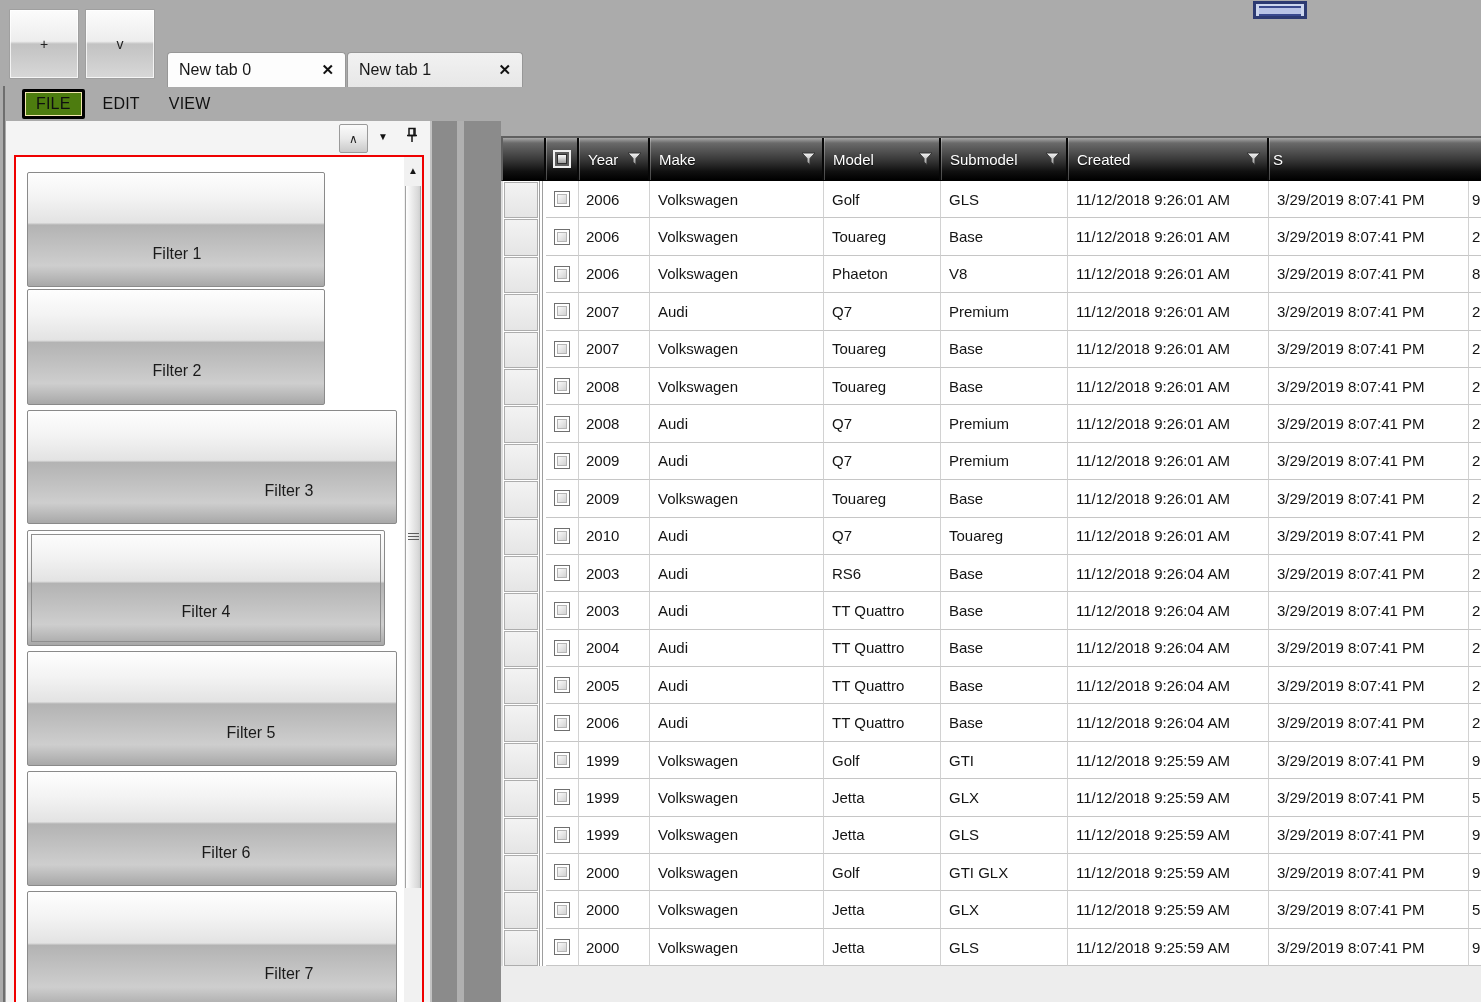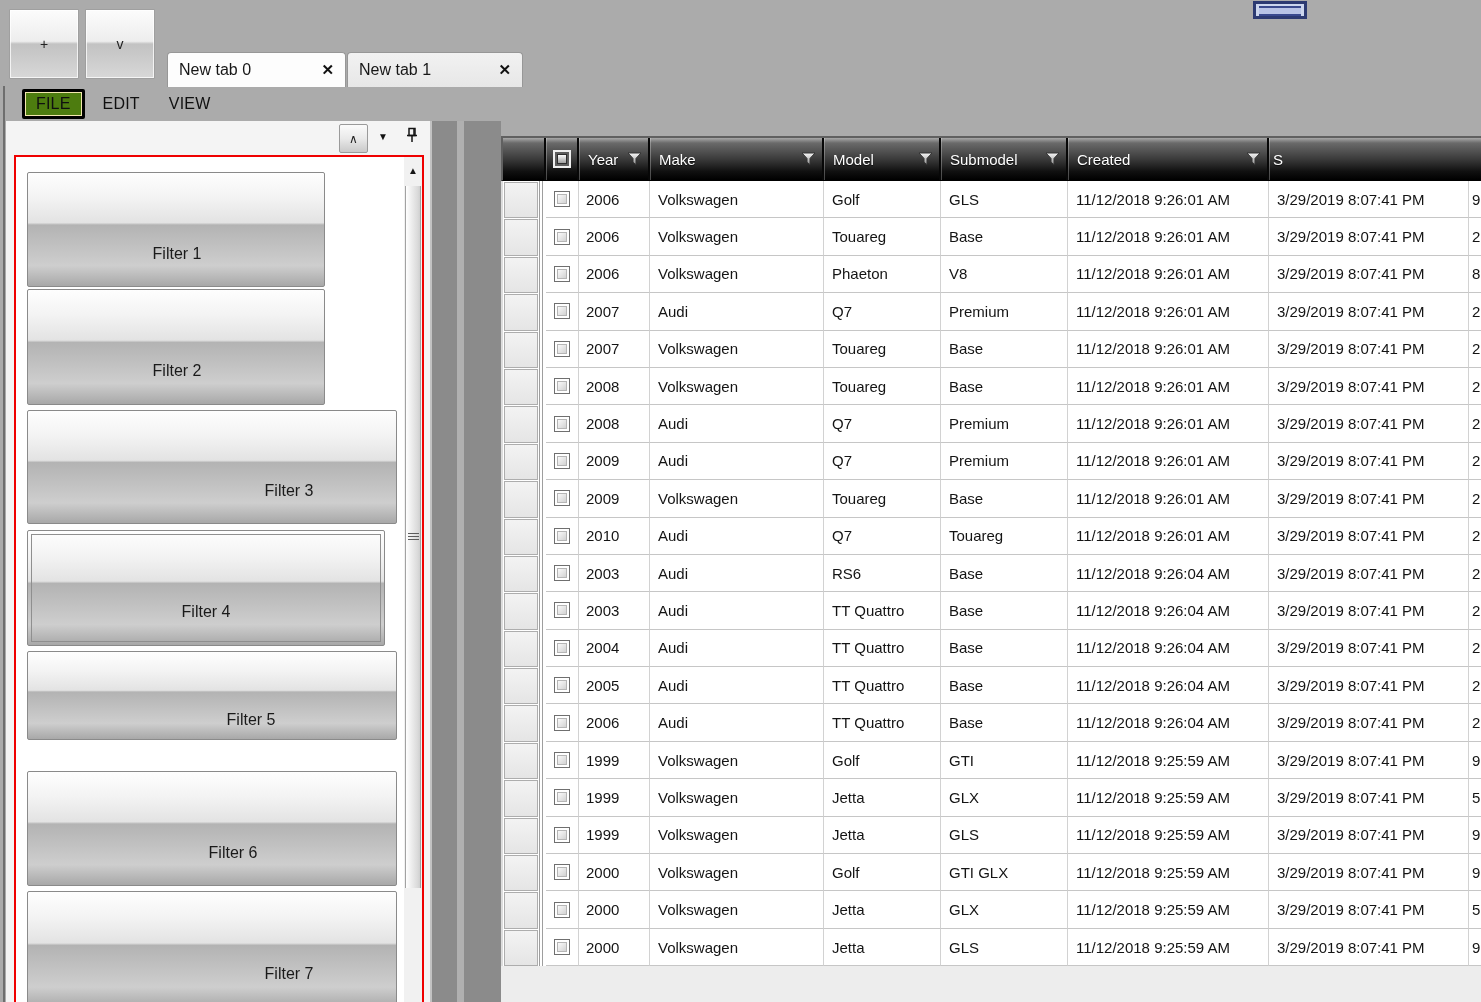--- a/index.html
+++ b/index.html
@@ -58,21 +58,21 @@
     position:absolute;border:1px solid #8a8a8a;border-radius:2px;
     background:linear-gradient(180deg,#fefefe 0%,#f3f3f3 22%,#e3e3e3 44%,#b3b3b3 46%,#bfbfbf 62%,#cecece 82%,#a8a8a8 100%);
     font-size:16px;color:#1a1a1a;padding:0;
   }
   .filter-btn.focused{outline:1px solid #8f8f8f;outline-offset:-5px;}
   .filter-btn .fl{position:absolute;top:50%;transform:translate(-50%,-50%);white-space:nowrap;margin-top:24px;}
   .f1{left:11px;top:15px;width:298px;height:115px;}
   .f2{left:11px;top:132px;width:298px;height:116px;}
   .f3{left:11px;top:253px;width:370px;height:114px;}
   .f4{left:11px;top:373px;width:358px;height:116px;}
-  .f5{left:11px;top:494px;width:370px;height:89px;}
+  .f5{left:11px;top:494px;width:370px;height:115px;}
   .f6{left:11px;top:614px;width:370px;height:115px;}
   .f7{left:11px;top:734px;width:370px;height:118px;}
   .vscroll{position:absolute;right:0;top:0;bottom:0;width:18px;background:#f1f1f1;}
   .sb-up{height:27px;display:flex;align-items:center;justify-content:center;font-size:10px;color:#151515;background:#f1f1f1;}
   .sb-thumb{
     position:absolute;left:1px;right:1px;top:29px;height:702px;
     background:linear-gradient(90deg,#ffffff,#d9d9d9 85%,#cfcfcf);
     border-left:1px solid #a2a2a2;border-right:1px solid #a2a2a2;
     display:flex;align-items:center;justify-content:center;
   }
@@ -189,21 +189,21 @@
     <button class="filter-btn f3">
         <span class="fl" style="left:261px">Filter 3</span>
       </button>
     <button class="filter-btn f4 focused">
         <span class="fl" style="left:178px">Filter 4</span>
       </button>
     <button class="filter-btn f5">
         <span class="fl" style="left:223px">Filter 5</span>
       </button>
     <button class="filter-btn f6">
-        <span class="fl" style="left:205px">Filter 6</span>
+        <span class="fl" style="left:198px">Filter 6</span>
       </button>
     <button class="filter-btn f7">
         <span class="fl" style="left:261px">Filter 7</span>
       </button>
     <div class="vscroll">
       <div class="sb-up">▲</div>
       <div class="sb-thumb">
         <div class="grip"></div>
       </div>
     </div>

